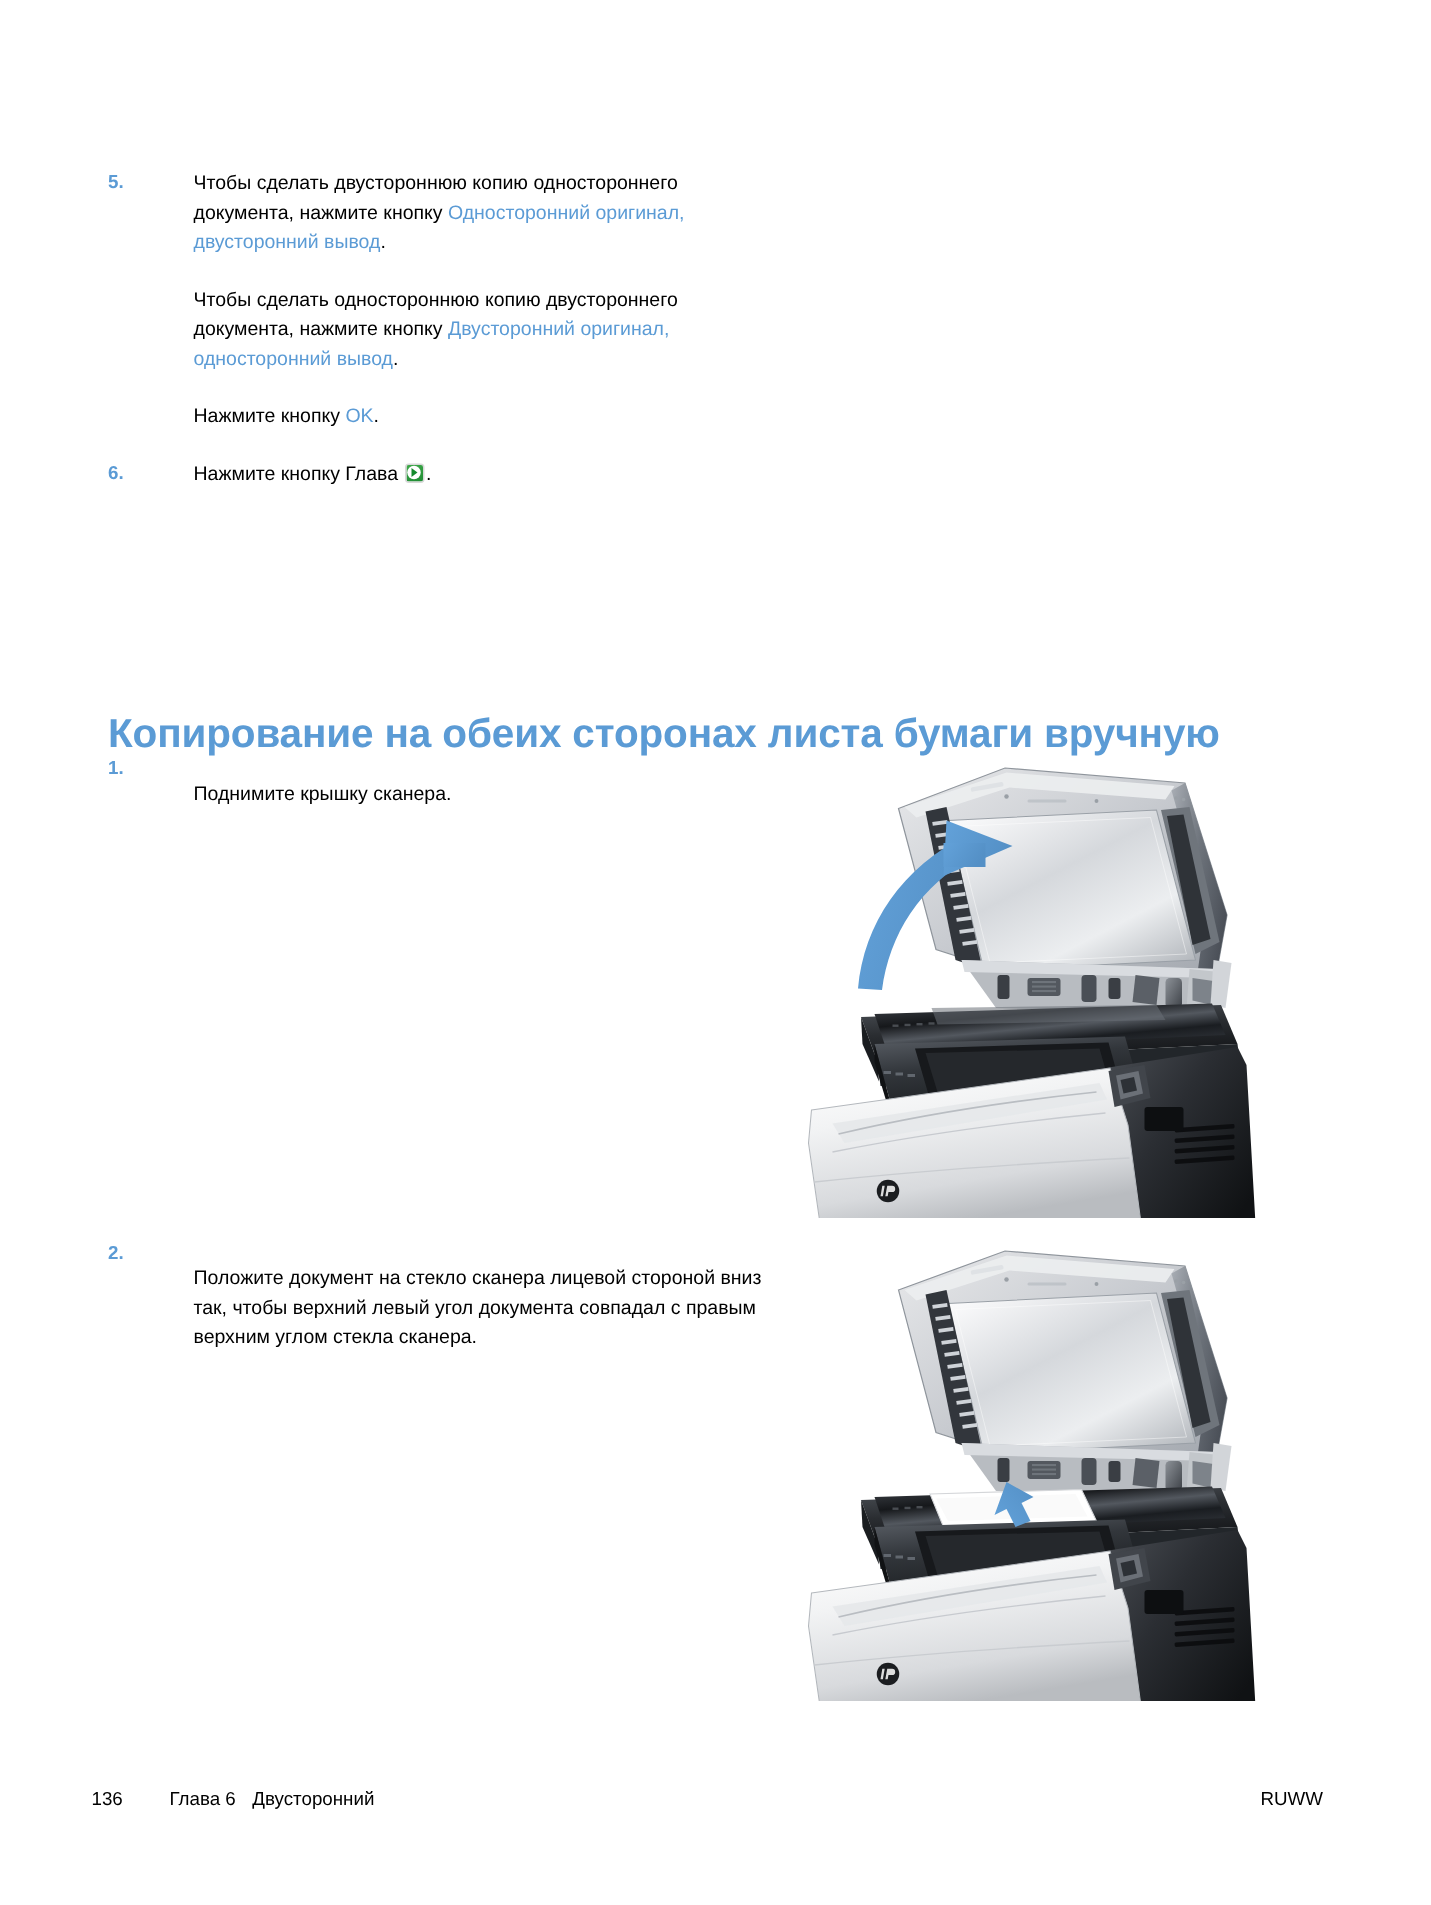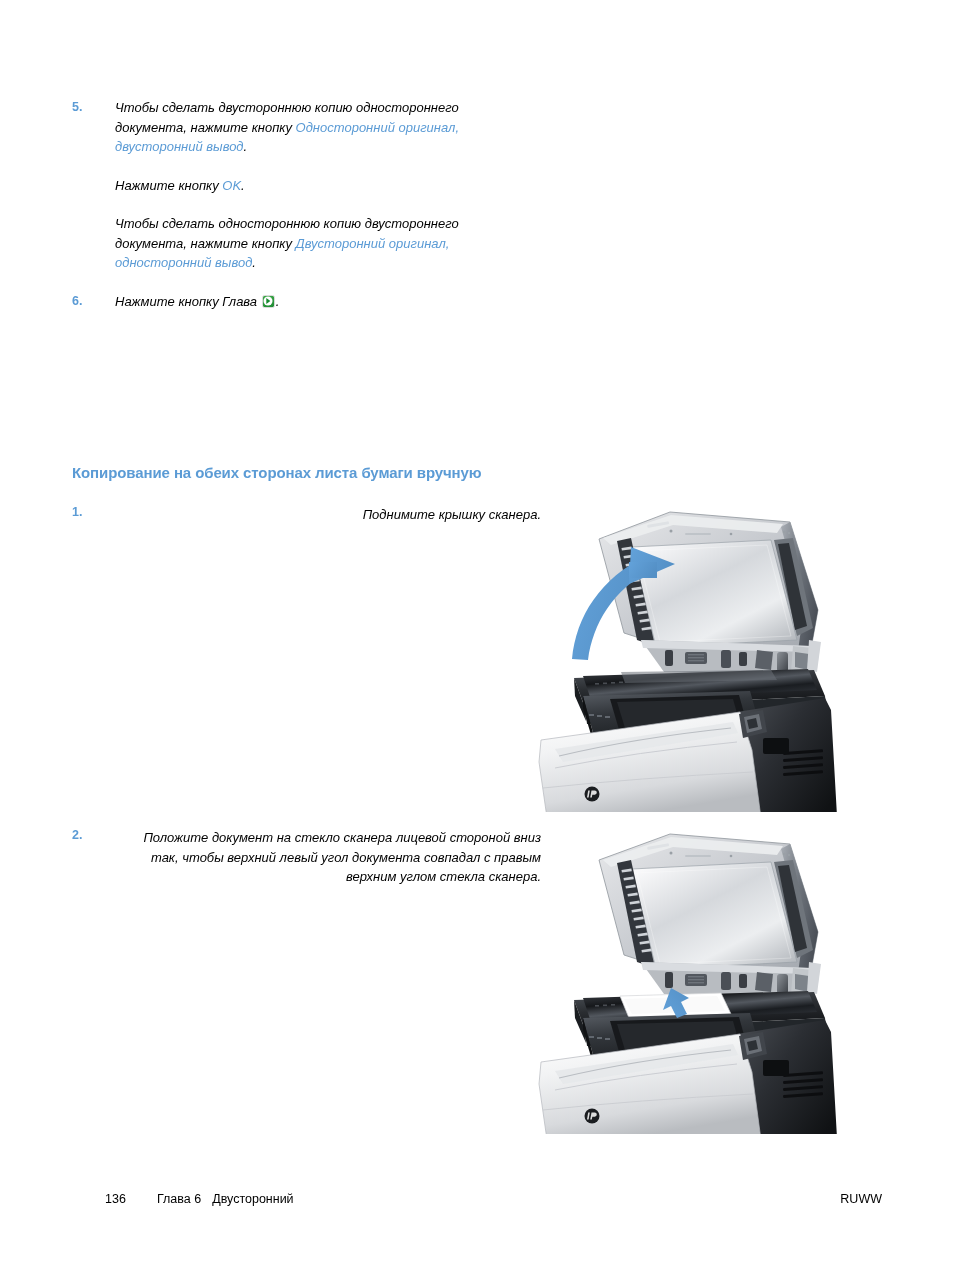--- a/index.html
+++ b/index.html
@@ -42,22 +42,21 @@
     text-align: left;
     color: #5b9bd5;
     font-size: 12.5px;
     font-weight: bold;
     line-height: 19.5px;
   }
   .para {
     font-size: 13px;
     line-height: 19.5px;
     color: #000000;
-    margin: 2px;
-    font-style: italic;
+    margin: 16px;
   }
   .para + .para {
     margin-top: 19px;
   }
   .ui {
     color: #5b9bd5;
   }
   .step + .step {
     margin-top: 19px;
   }
@@ -98,34 +97,34 @@
     border-top: 3px solid transparent;
     border-bottom: 3px solid transparent;
   }
 
   
   .section-heading {
     position: absolute;
     left: 72px;
     top: 452px;
     width: 760px;
-    font-size: 15px;
+    font-size: 27px;
     font-weight: bold;
     color: #5b9bd5;
     letter-spacing: -0.1px;
   }
 
   
   .proc {
     position: absolute;
     left: 72px;
     width: 430px;
   }
   .proc .step-num { font-size: 12.5px; }
-  .proc .para { font-size: 13px; line-height: 19.5px; text-align: right; }
+  .proc .para { font-size: 13px; line-height: 19.5px; }
 
   #proc-step-1 { top: 503px; }
   #proc-step-2 { top: 826px; }
 
   
   .illo {
     position: absolute;
     width: 340px;
     height: 330px;
   }
@@ -145,21 +144,20 @@
     position: absolute;
     left: 61px;
     top: 0;
     font-size: 12.5px;
     color: #000;
     white-space: pre;
   }
   .footer-page {
     display: inline-block;
     width: 52px;
-    margin-left: 44px;
   }
   .footer-chapter {
     display: inline-block;
     margin-right: 11px;
     text-align: center;
   }
   .footer-right {
     position: absolute;
     right: 72px;
     top: 0;
@@ -174,23 +172,23 @@
 <div class="page">
 
   <div class="content">
 
     <div class="step" id="step-5">
       <div class="step-num">5.</div>
 
       <p class="para"><span>Чтобы сделать двустороннюю копию одностороннего документа, нажмите кнопку </span><span class="ui">Односторонний оригинал, двусторонний вывод</span><span>.</span></p>
 
 
+      <p class="para"><span>Чтобы сделать одностороннюю копию двустороннего документа, нажмите кнопку </span><span class="ui">Двусторонний оригинал, односторонний вывод</span><span>.</span></p>
+
       <p class="para"><span>Нажмите кнопку </span><span class="ui">OK</span><span>.</span></p>
-
-      <p class="para"><span>Чтобы сделать одностороннюю копию двустороннего документа, нажмите кнопку </span><span class="ui">Двусторонний оригинал, односторонний вывод</span><span>.</span></p>
     </div>
 
     <div class="step" id="step-6">
       <div class="step-num">6.</div>
       <p class="para"><span>Нажмите кнопку Глава </span><span class="start-icon"></span><span>.</span></p>
     </div>
 
   </div>
 
   <h2 class="section-heading">Копирование на обеих сторонах листа бумаги вручную</h2>

